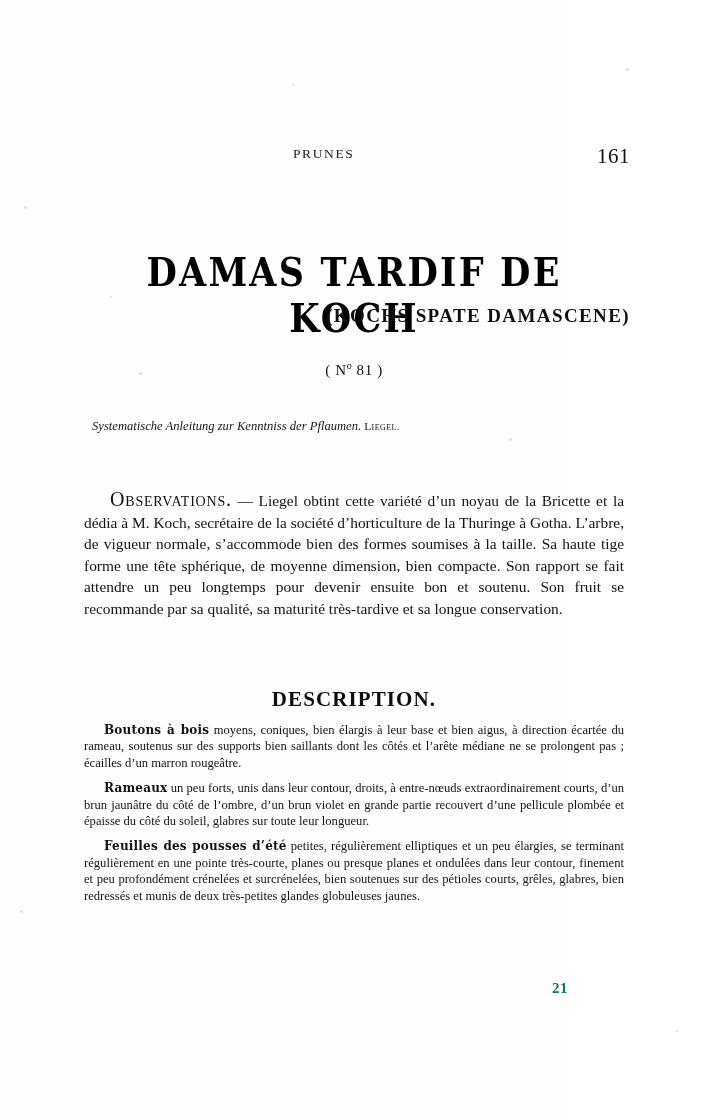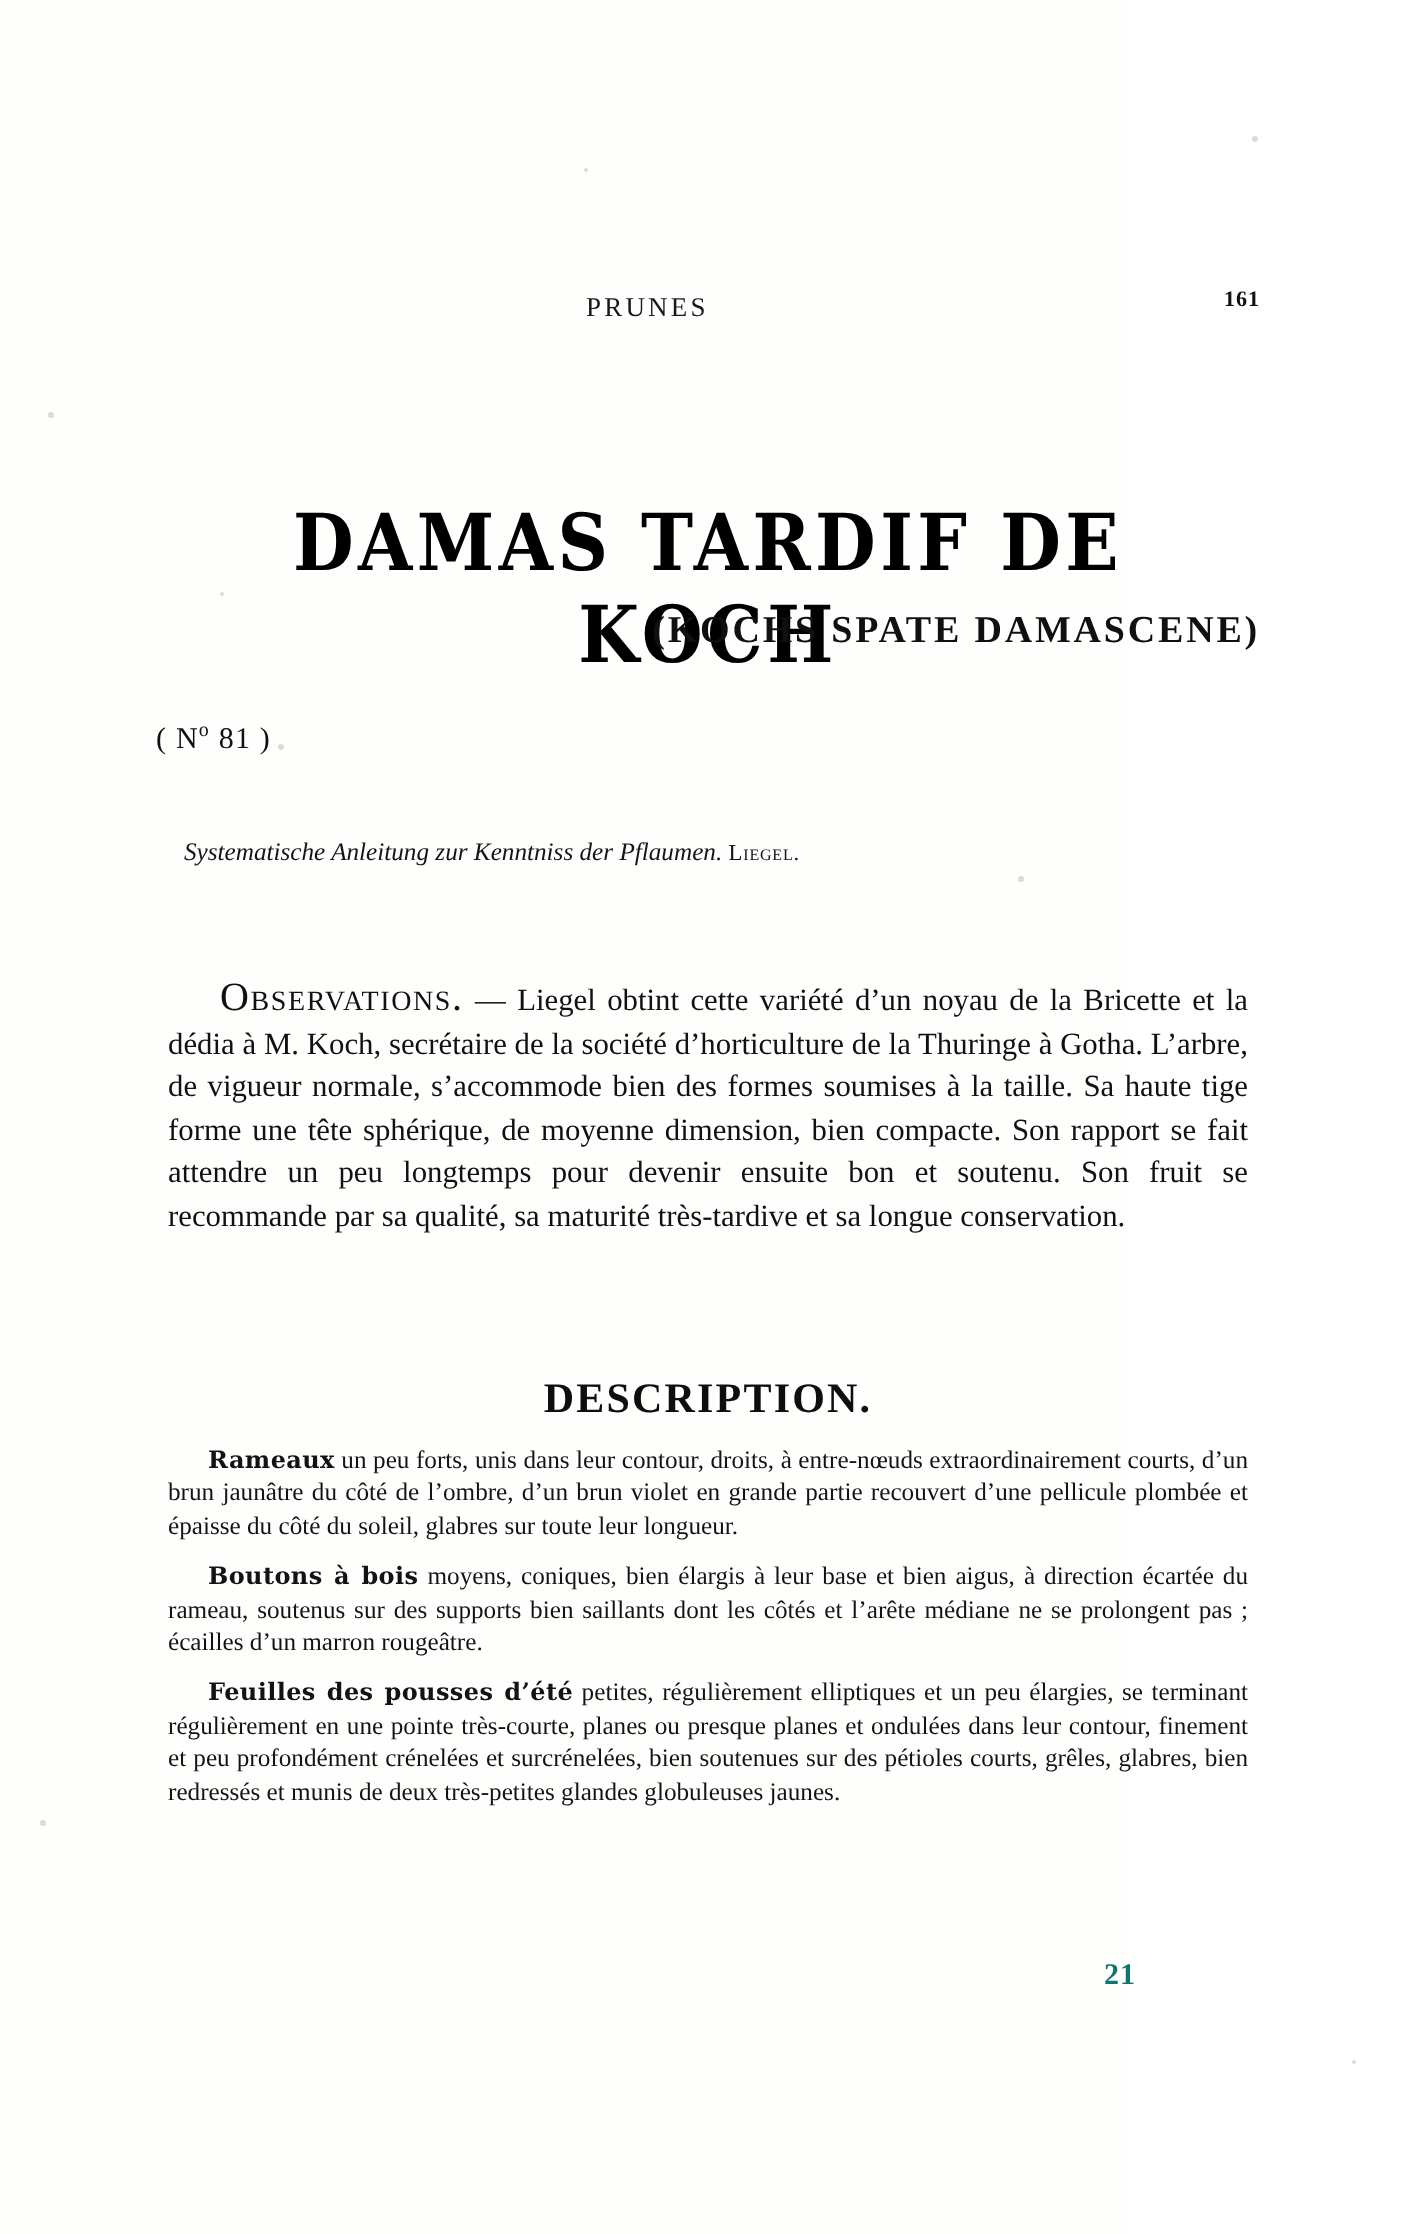--- a/index.html
+++ b/index.html
@@ -52,22 +52,22 @@
     font-size: 13.5px;
     letter-spacing: 1.6px;
     font-variant: small-caps;
     font-family: "Liberation Serif", serif;
     color: #181818;
   }
   .runhead .rh-page {
     position: absolute;
     right: 0;
     top: -2px;
-    font-size: 11px;
-    font-weight: bold;
+    font-size: 21px;
+    font-weight: normal;
     letter-spacing: .5px;
     color: #111;
   }
 
   
   .maintitle {
     position: absolute;
     top: 226px;
     left: 0;
     width: 552px;
@@ -90,20 +90,21 @@
     font-weight: bold;
     font-size: 19px;
     letter-spacing: 1.4px;
     color: #101010;
   }
   .number {
     position: absolute;
     top: 360px;
     left: 0;
     width: 552px;
+    text-align: center;
     font-size: 15px;
     letter-spacing: .6px;
     color: #101010;
   }
   .number sup {
     font-size: 10px;
     vertical-align: super;
   }
 
   
@@ -226,24 +227,24 @@
     </div>
 
     <div class="obs">
       <span class="obs-indent"></span><span class="lead">Observations.</span><span> — </span><span>Liegel obtint cette variété d’un noyau de la Bricette et la dédia à M. Koch, secrétaire de la société d’horticulture de la Thuringe à Gotha. L’arbre, de vigueur normale, s’accommode bien des formes soumises à la taille. Sa haute tige forme une tête sphérique, de moyenne dimension, bien compacte. Son rapport se fait attendre un peu longtemps pour devenir ensuite bon et soutenu. Son fruit se recommande par sa qualité, sa maturité très-tardive et sa longue conservation.</span>
     </div>
 
     <div class="deschead">DESCRIPTION.</div>
 
     <div class="desc">
       <p>
-        <span class="term">Rameaux</span><span> un peu forts, unis dans leur contour, droits, à entre-nœuds extraordinairement courts, d’un brun jaunâtre du côté de l’ombre, d’un brun violet en grande partie recouvert d’une pellicule plombée et épaisse du côté du soleil, glabres sur toute leur longueur.</span>
+        <span class="term">Boutons à bois</span><span> moyens, coniques, bien élargis à leur base et bien aigus, à direction écartée du rameau, soutenus sur des supports bien saillants dont les côtés et l’arête médiane ne se prolongent pas ; écailles d’un marron rougeâtre.</span>
       </p>
       <p>
-        <span class="term">Boutons à bois</span><span> moyens, coniques, bien élargis à leur base et bien aigus, à direction écartée du rameau, soutenus sur des supports bien saillants dont les côtés et l’arête médiane ne se prolongent pas ; écailles d’un marron rougeâtre.</span>
+        <span class="term">Rameaux</span><span> un peu forts, unis dans leur contour, droits, à entre-nœuds extraordinairement courts, d’un brun jaunâtre du côté de l’ombre, d’un brun violet en grande partie recouvert d’une pellicule plombée et épaisse du côté du soleil, glabres sur toute leur longueur.</span>
       </p>
       <p>
         <span class="term">Feuilles des pousses d’été</span><span> petites, régulièrement elliptiques et un peu élargies, se terminant régulièrement en une pointe très-courte, planes ou presque planes et ondulées dans leur contour, finement et peu profondément crénelées et surcrénelées, bien soutenues sur des pétioles courts, grêles, glabres, bien redressés et munis de deux très-petites glandes globuleuses jaunes.</span>
       </p>
     </div>
 
     <div class="signature">21</div>
 
   </div>
 </div>

